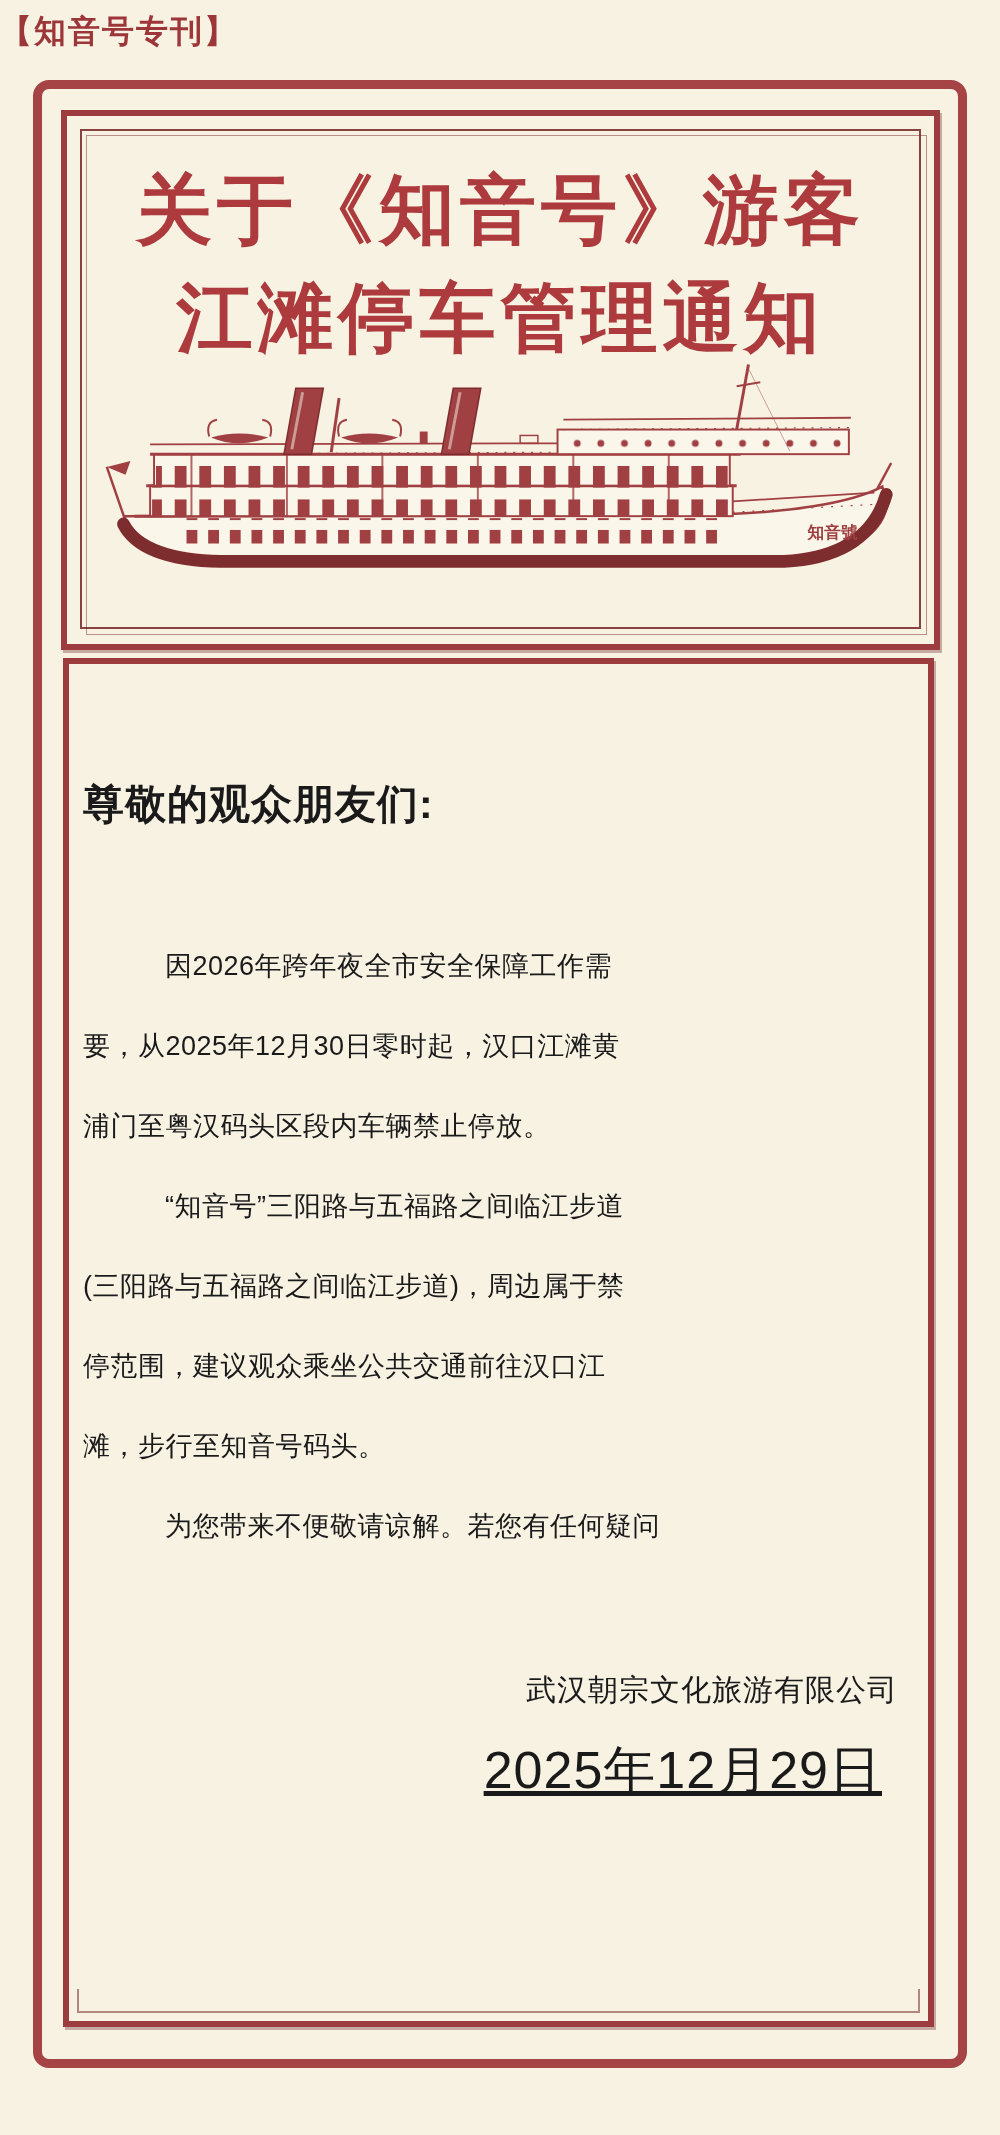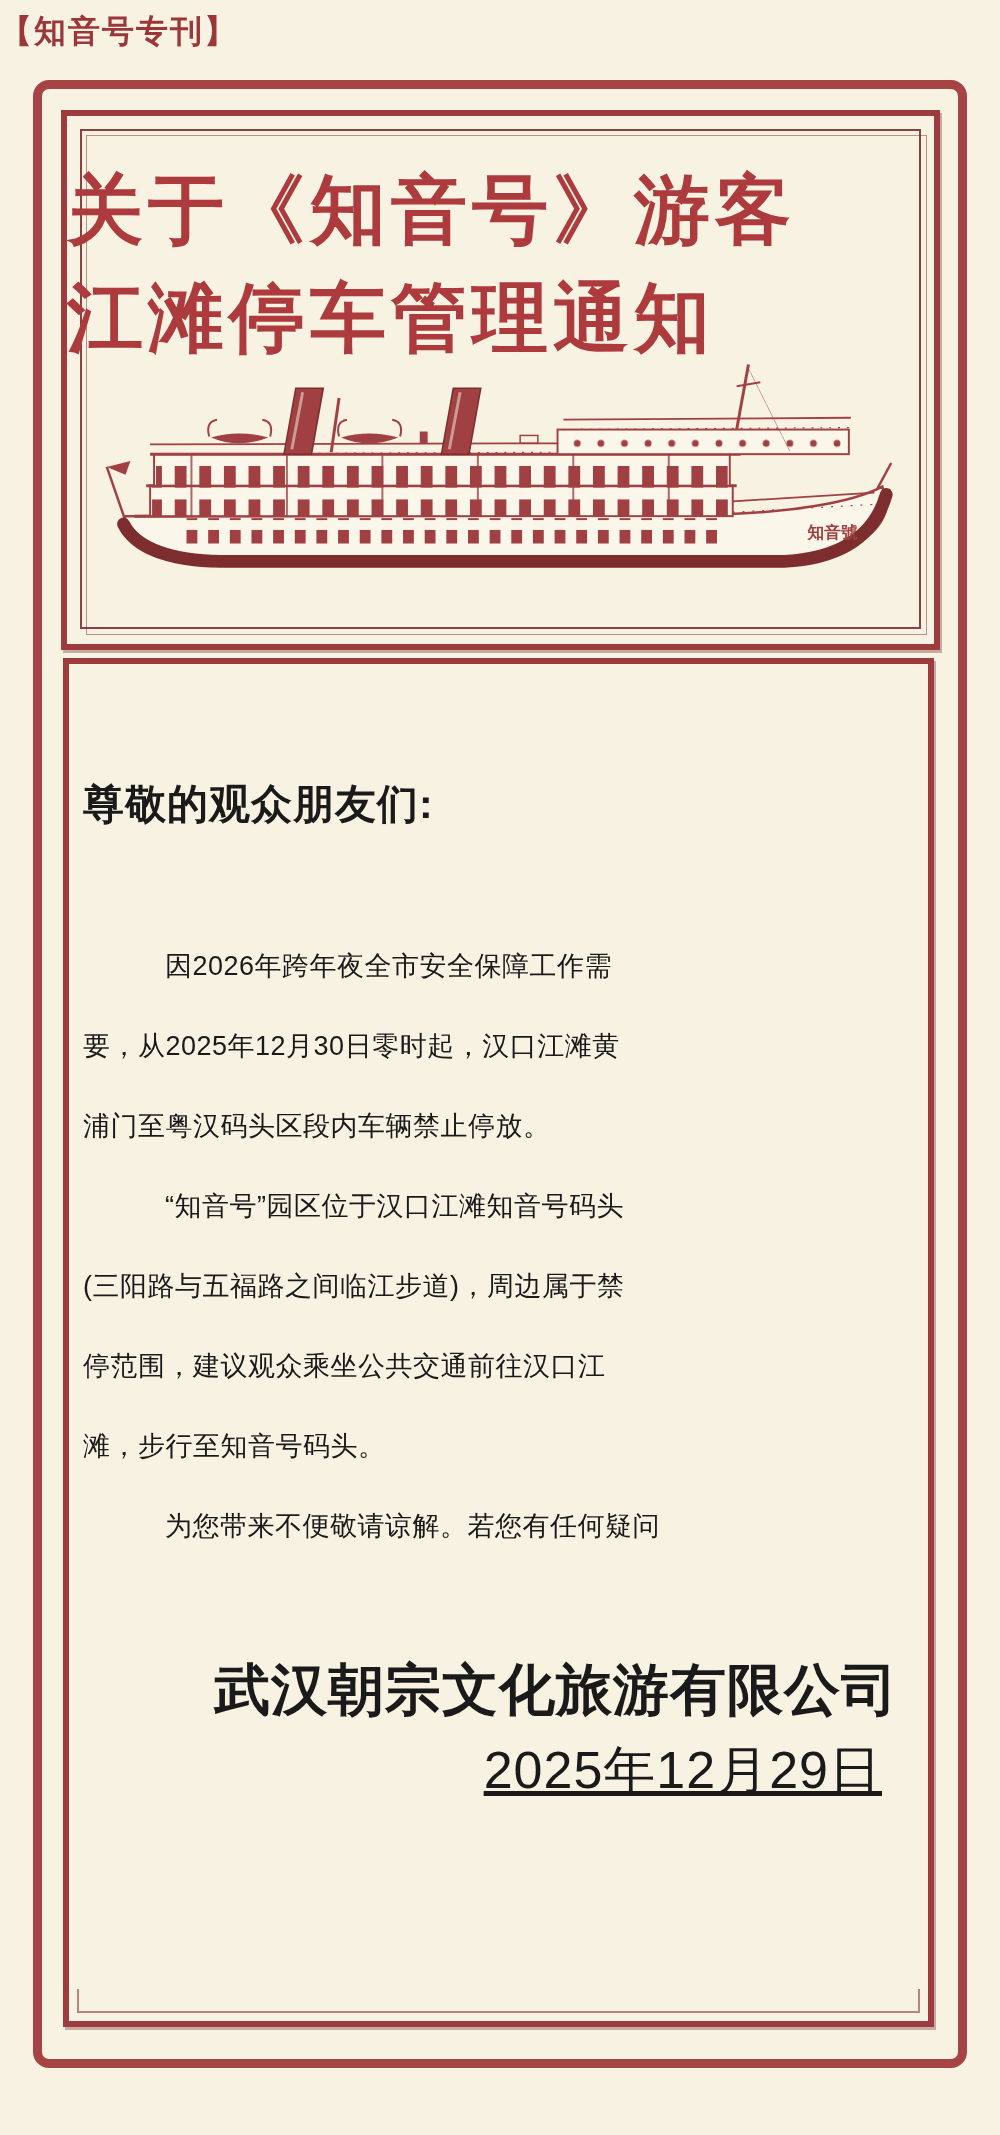--- a/index.html
+++ b/index.html
@@ -24,21 +24,21 @@
   .box1{
     position:absolute;left:61px;top:110px;width:879px;height:540px;
     box-sizing:border-box;border:6px solid var(--border-red,#9d3c3e);
     box-shadow:2px 3px 0 rgba(108,38,40,.35);
   }
   .thin-a{position:absolute;left:13px;right:13px;top:13px;bottom:15px;
     border:2px solid rgba(124,46,48,.9);pointer-events:none;}
   .thin-b{position:absolute;left:19px;right:7px;top:19px;bottom:9px;
     border:1.5px solid rgba(124,46,48,.5);pointer-events:none;}
   .title-block{
-    position:absolute;left:0;top:40px;width:100%;
+    position:absolute;left:0;top:40px;width:100%;text-align:center;
     font-family:"Liberation Serif",serif;font-weight:bold;
     font-size:76px;line-height:108px;letter-spacing:5px;
     color:var(--title-red,#ad3b3d);
   }
   .ship-wrap{position:absolute;left:28px;top:242px;width:807px;height:212px;}
   .ship-wrap svg{display:block;width:100%;height:100%;}
   
   .box2{
     position:absolute;left:63px;top:658px;width:871px;height:1369px;
     box-sizing:border-box;border:6px solid var(--border-red,#9d3c3e);
@@ -53,21 +53,21 @@
   }
   .greeting{
     font-size:41px;line-height:80px;font-weight:bold;letter-spacing:1px;
   }
   .body-lines{margin-top:82px;}
   .nline{
     font-size:27px;line-height:80px;white-space:nowrap;letter-spacing:0.5px;
   }
   .nline.indent{padding-left:82px;}
   .signature{margin-top:84px;text-align:right;}
-  .company{font-size:56px;line-height:80px;padding-right:10px;letter-spacing:1px;font-weight:bold;}
+  .company{font-size:30px;line-height:80px;padding-right:10px;letter-spacing:1px;}
   .sign-date{font-size:52px;line-height:80px;padding-right:26px;letter-spacing:1px;text-decoration:underline;}
 </style>
 </head>
 <body>
 
 <div class="page">
 
   <div class="masthead">【知音号专刊】</div>
 
   <div class="page-frame"></div>
@@ -157,21 +157,21 @@
   </div>
 
   <div class="box2">
     <div class="echo"></div>
     <div class="notice">
       <div class="greeting">尊敬的观众朋友们:</div>
       <div class="body-lines">
           <div class="nline indent">因2026年跨年夜全市安全保障工作需</div>
           <div class="nline">要，从2025年12月30日零时起，汉口江滩黄</div>
           <div class="nline">浦门至粤汉码头区段内车辆禁止停放。</div>
-          <div class="nline indent">“知音号”园区位于汉口江滩知音号码头</div>
+          <div class="nline indent">“知音号”三阳路与五福路之间临江步道</div>
           <div class="nline">(三阳路与五福路之间临江步道)，周边属于禁</div>
           <div class="nline">停范围，建议观众乘坐公共交通前往汉口江</div>
           <div class="nline">滩，步行至知音号码头。</div>
           <div class="nline indent">为您带来不便敬请谅解。若您有任何疑问</div>
         </div>
       <div class="signature">
         <div class="company">武汉朝宗文化旅游有限公司</div>
         <div class="sign-date">2025年12月29日</div>
       </div>
     </div>

